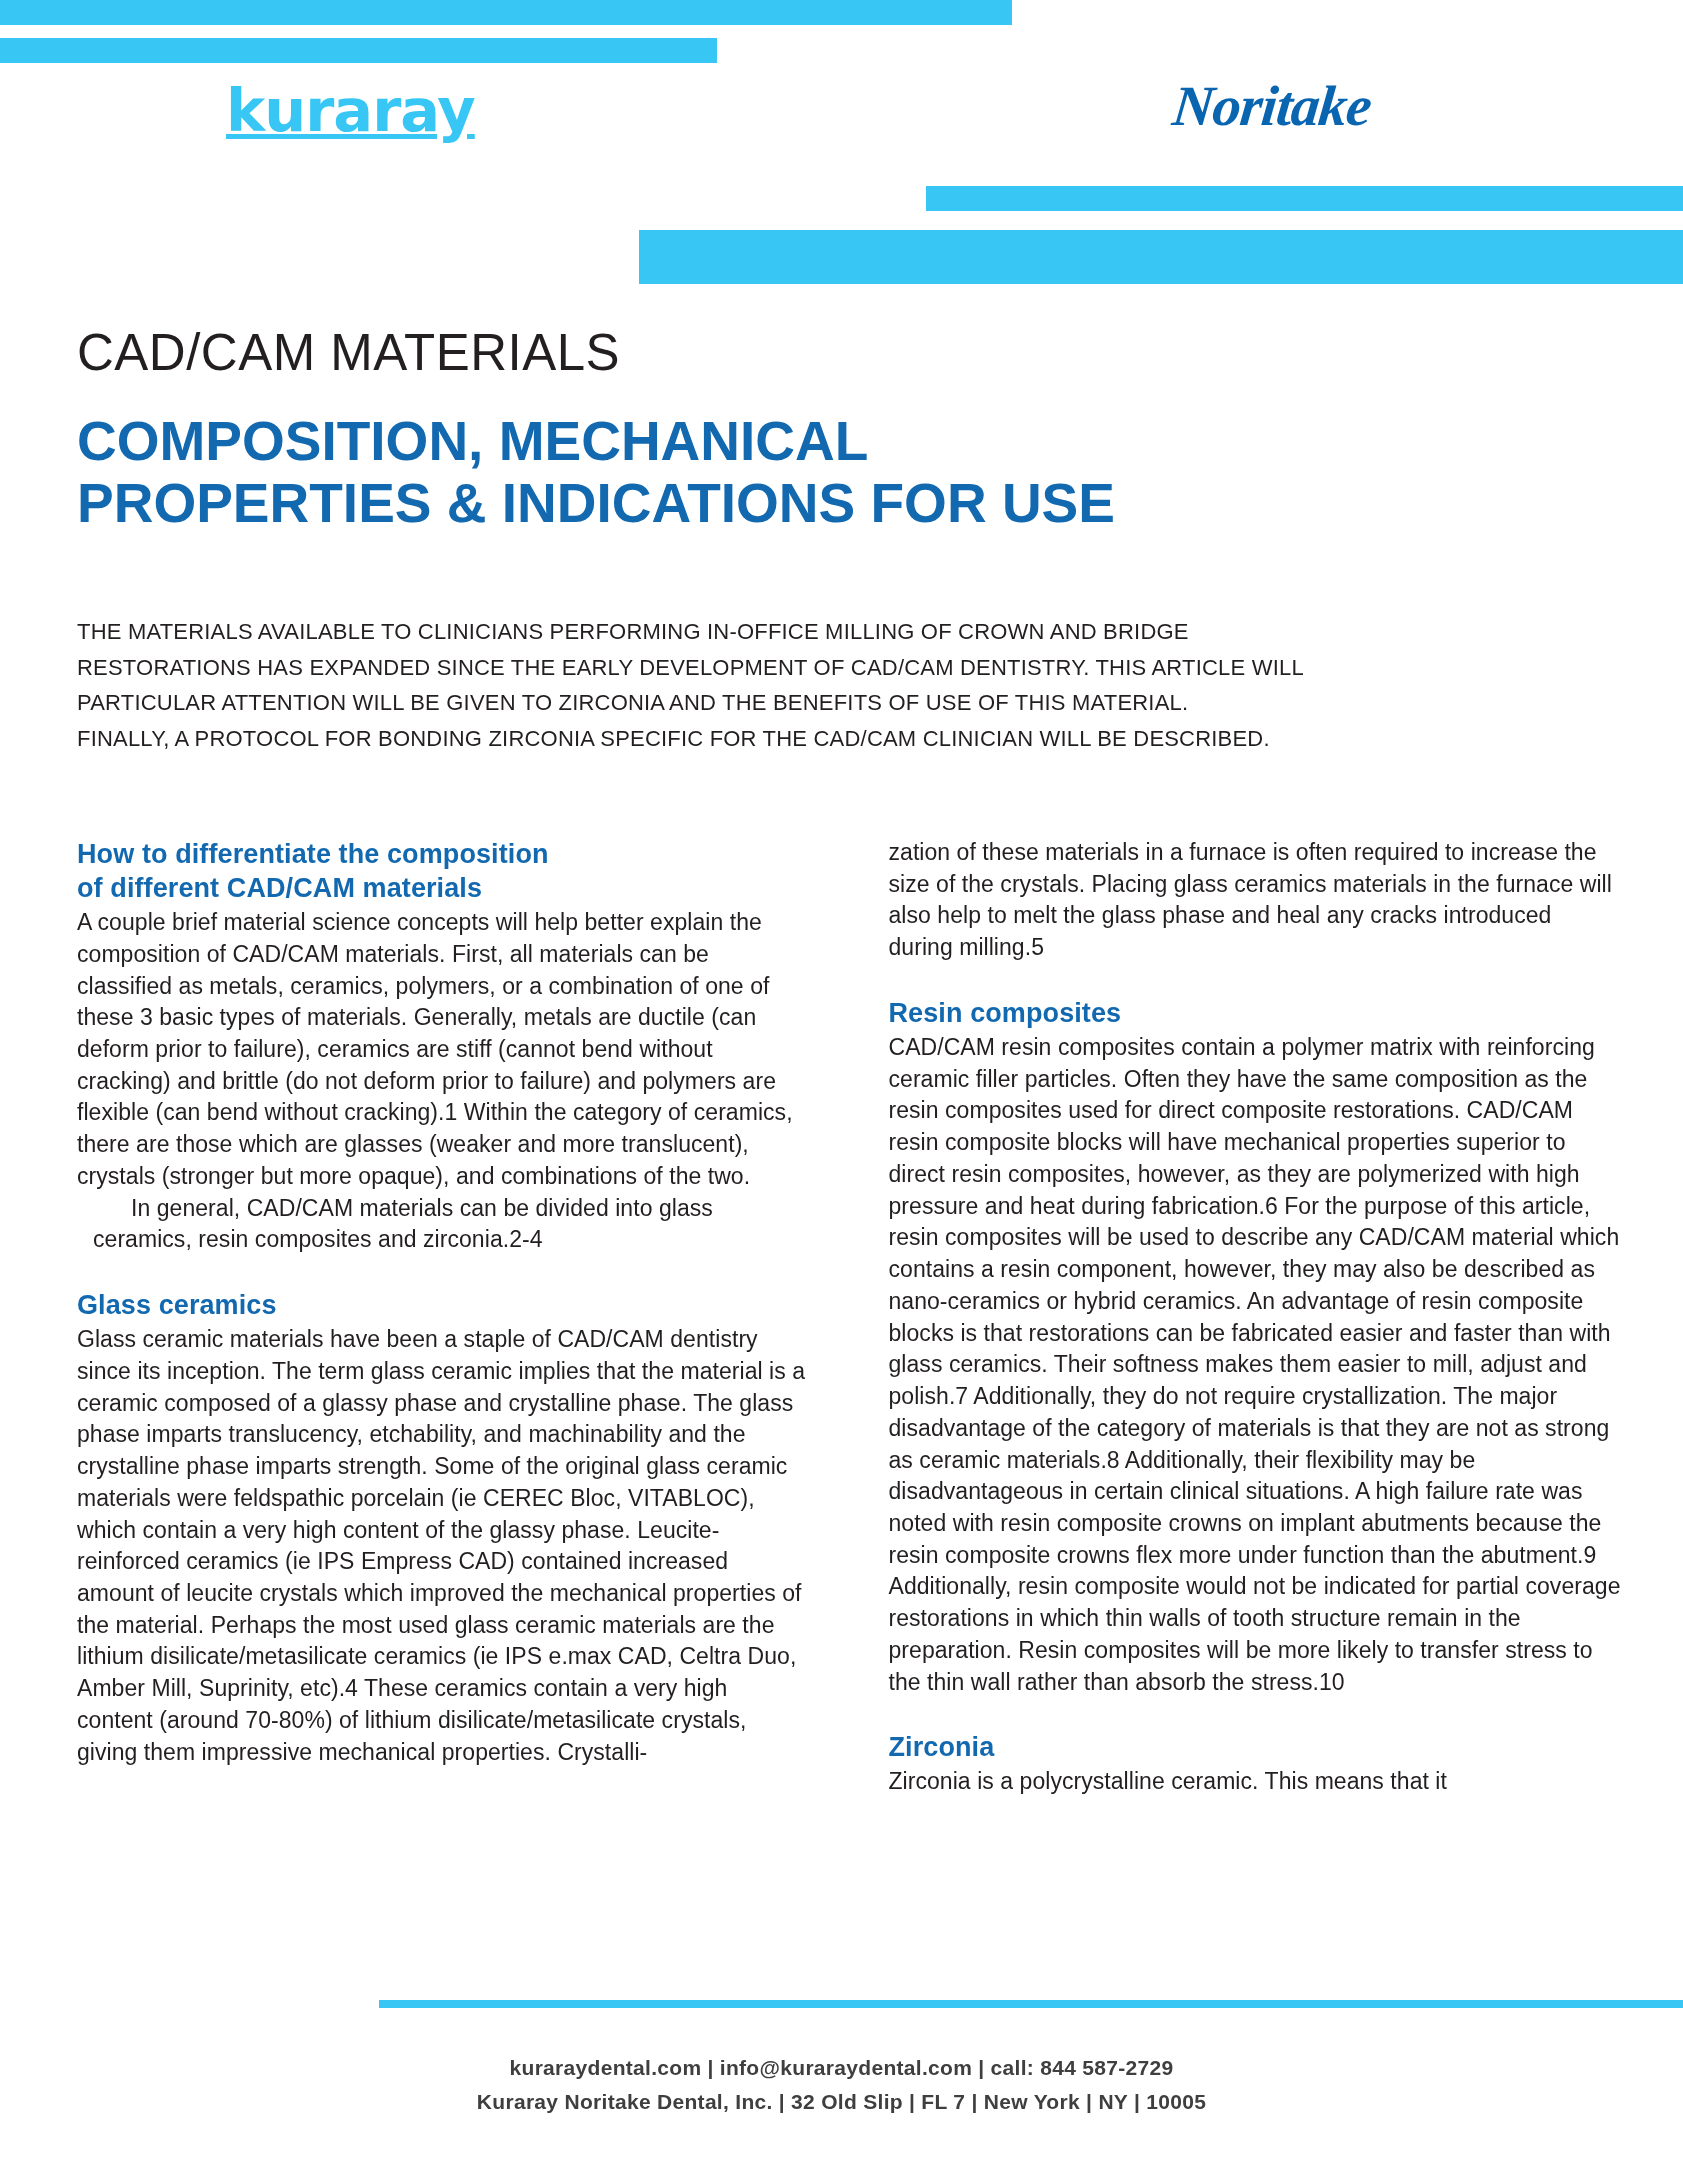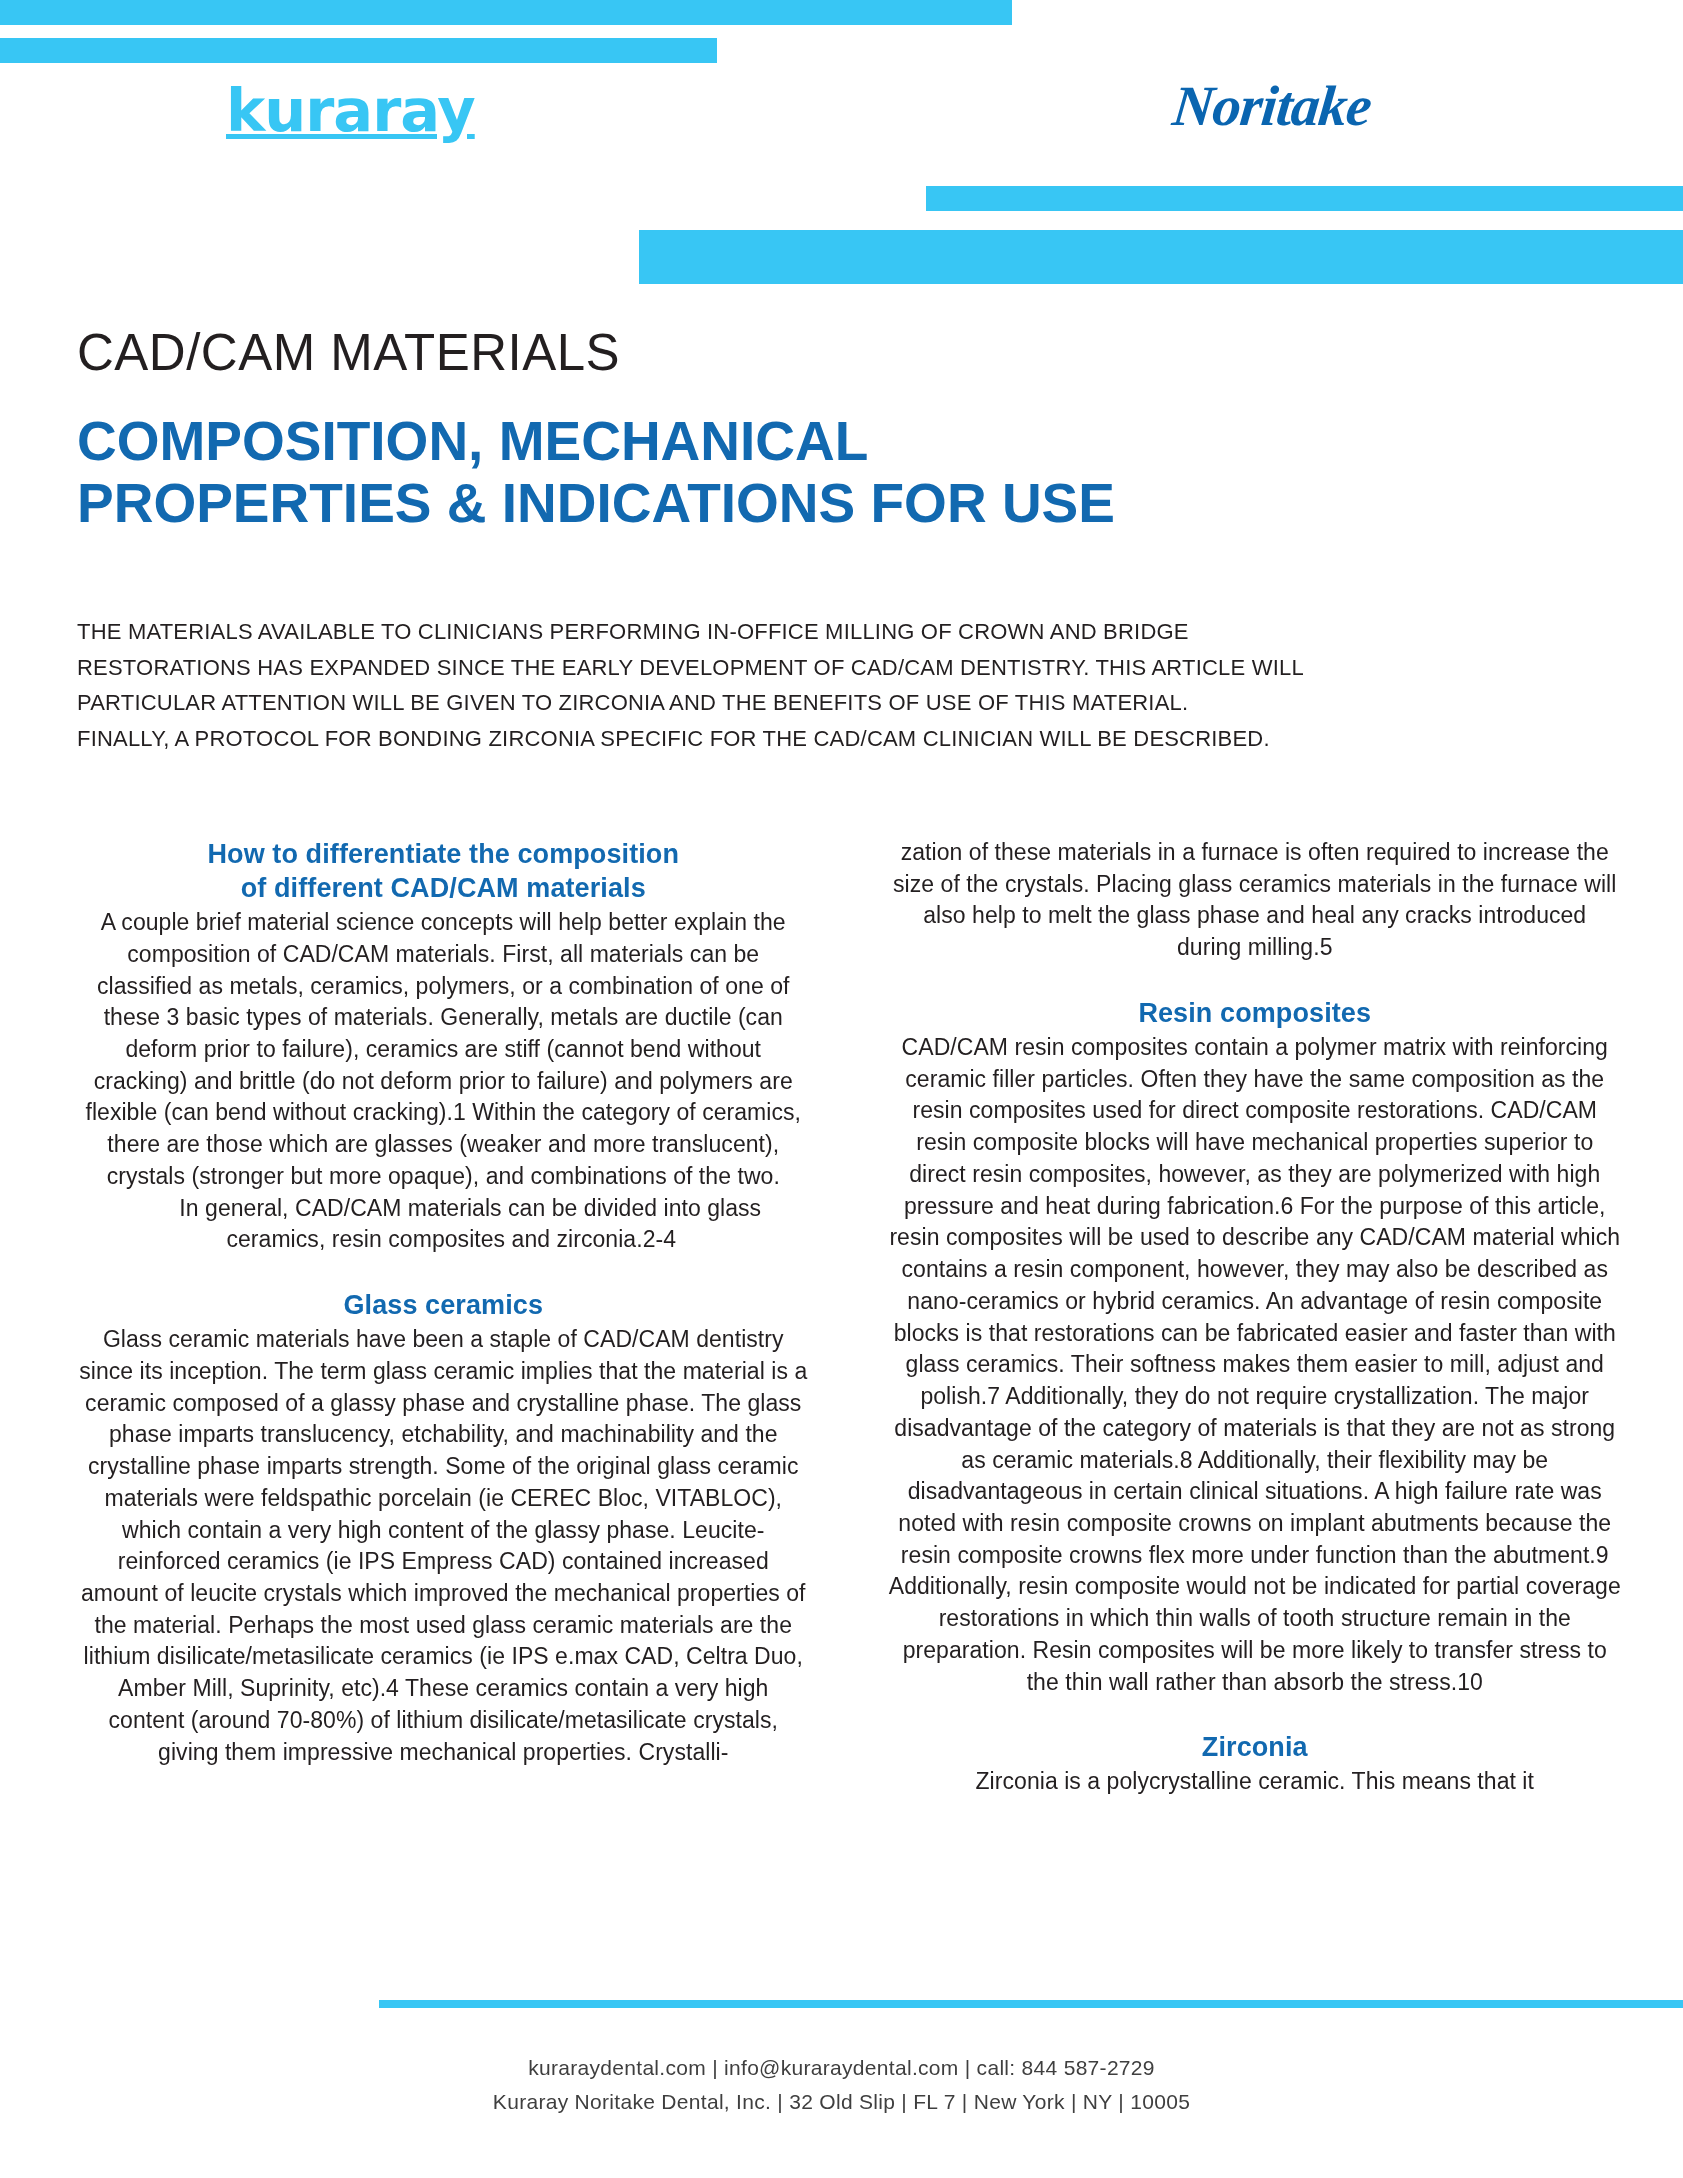--- a/index.html
+++ b/index.html
@@ -62,21 +62,21 @@
     color: #231f20; line-height: 1.62;
   }
   #lede .lede-line { display: block; white-space: nowrap; }
 
   
   #body-columns {
     position: absolute; left: 77px; top: 837px;
     width: 1544px; height: 1119px;
     display: flex; gap: 79px;
   }
-  .column { width: 733px; text-align: center; }
+  .column { width: 733px; }
 
   .sec-head {
     color: #1269b0;
     font-size: 27px;
     font-weight: 700;
     line-height: 1.26;
     margin: 0 0 2px 0;
     letter-spacing: 0.1px;
   }
   .sec-head.spaced { margin-top: 32px; }
@@ -94,20 +94,21 @@
   #footer {
     position: absolute; left: 0; top: 2051px;
     width: 1683px; text-align: center;
     color: #3f3f3f;
   }
   #footer .f-line {
     display: block;
     font-size: 21px;
     line-height: 1.62;
     letter-spacing: 0.3px;
+    font-weight: bold;
   }
 </style>
 </head>
 <body>
 
 <div class="bar" id="bar-top-left"></div>
 <div class="bar" id="bar-second-left"></div>
 <div class="bar" id="bar-right-upper"></div>
 <div class="bar" id="bar-right-lower"></div>
 

